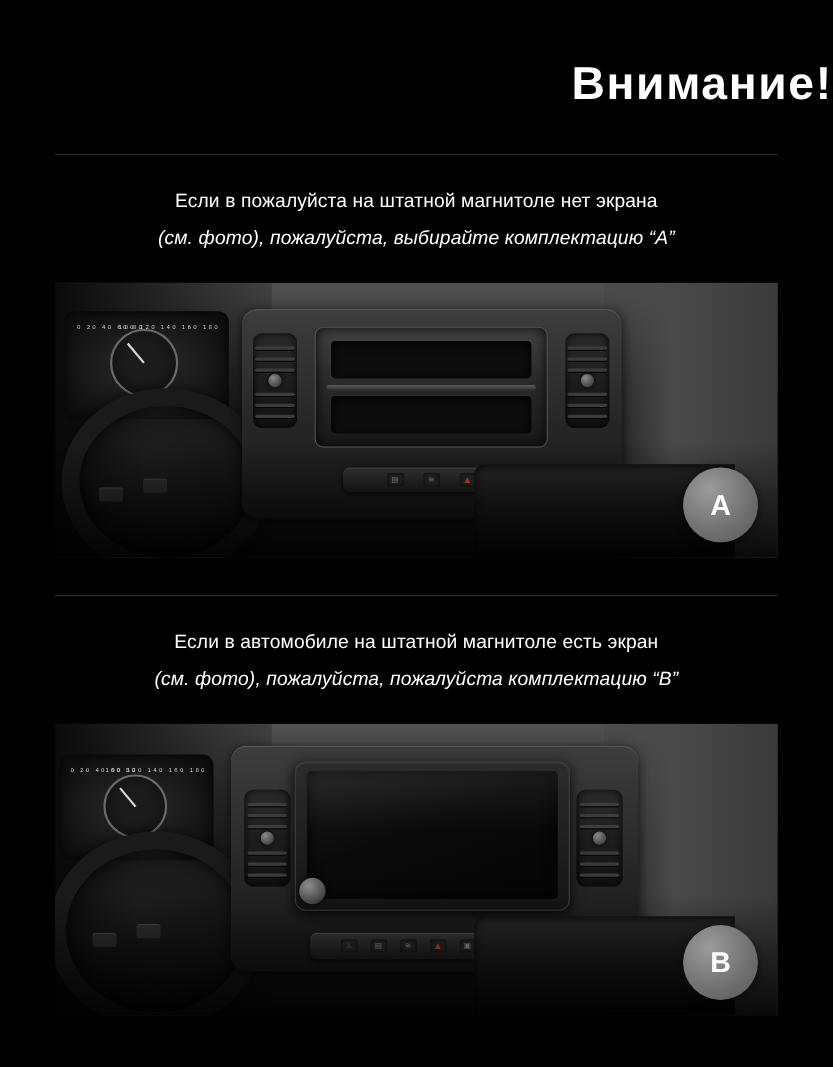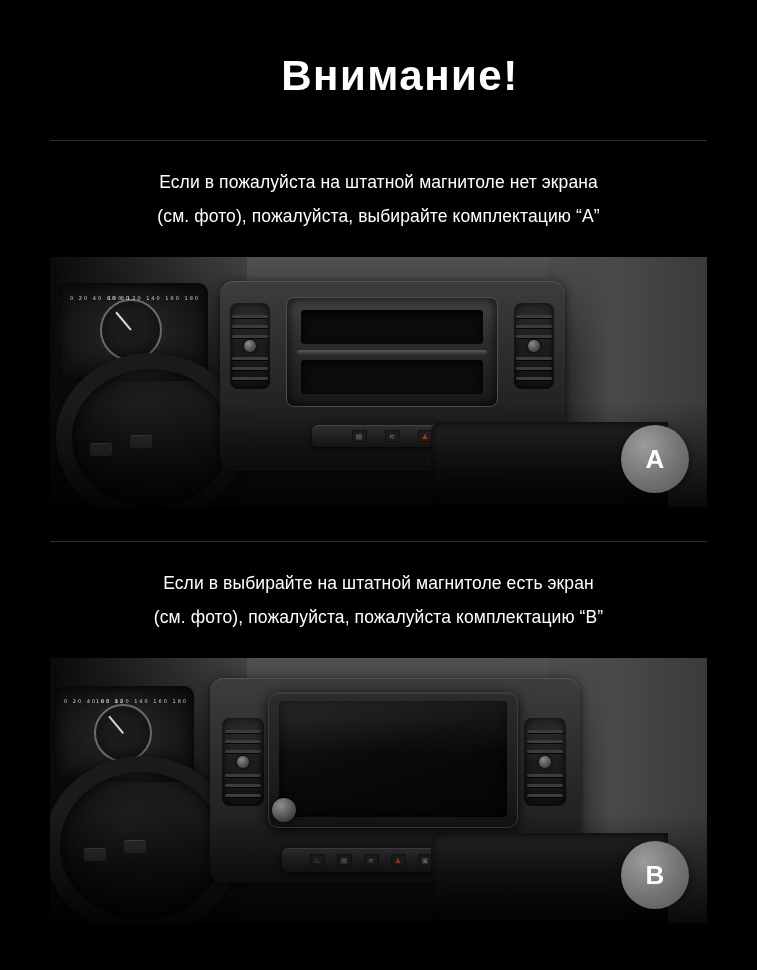--- a/index.html
+++ b/index.html
@@ -10,21 +10,21 @@
     font-family: "Liberation Sans", sans-serif;
   }
   .page {
     position: relative;
     width: 757px;
     height: 970px;
     background: #000000;
     overflow: hidden;
   }
   .title {
-    text-align: center;
+    text-align: right;
     color: #ffffff;
     font-size: 42px;
     font-weight: 700;
     letter-spacing: 1.5px;
     padding-top: 52px;
     padding-bottom: 0;
     padding-left: 43px;
   }
   .divider {
     width: 657px;
@@ -35,21 +35,21 @@
   .caption {
     width: 600px;
     margin: 0 auto;
     color: #ffffff;
     font-size: 17.5px;
     line-height: 34px;
     text-align: center;
     padding-top: 24px;
     letter-spacing: 0.1px;
   }
-  .caption .line2 { display: block; }
+  .caption .line2 { display: block; font-style: italic; }
 
   .photo-wrap {
     position: relative;
     width: 657px;
     height: 250px;
     margin: 24px auto 0 auto;
     overflow: hidden;
     background: #0b0b0b;
   }
   .photo-wrap.second { height: 265px; }
@@ -322,21 +322,21 @@
 
     <div class="console"></div>
     <div class="dash-bottom-shade"></div>
 
     <div class="badge">A</div>
   </div>
 
   <div class="divider" style="margin-top:34px;"></div>
 
   <div class="caption">
-    <span class="line1">Если в выбирайте на штатной магнитоле есть экран</span>
+    <span class="line1">Если в автомобиле на штатной магнитоле есть экран</span>
     <span class="line2">(см. фото), пожалуйста, пожалуйста комплектацию “B”</span>
   </div>
 
   <div class="photo-wrap second">
     <div class="dash"></div>
     <div class="dash-top-shade"></div>
     <div class="left-dark"></div>
     <div class="right-pillar"></div>
 
     <div class="cluster" style="left:4px; top:28px; width:140px; height:96px;">

